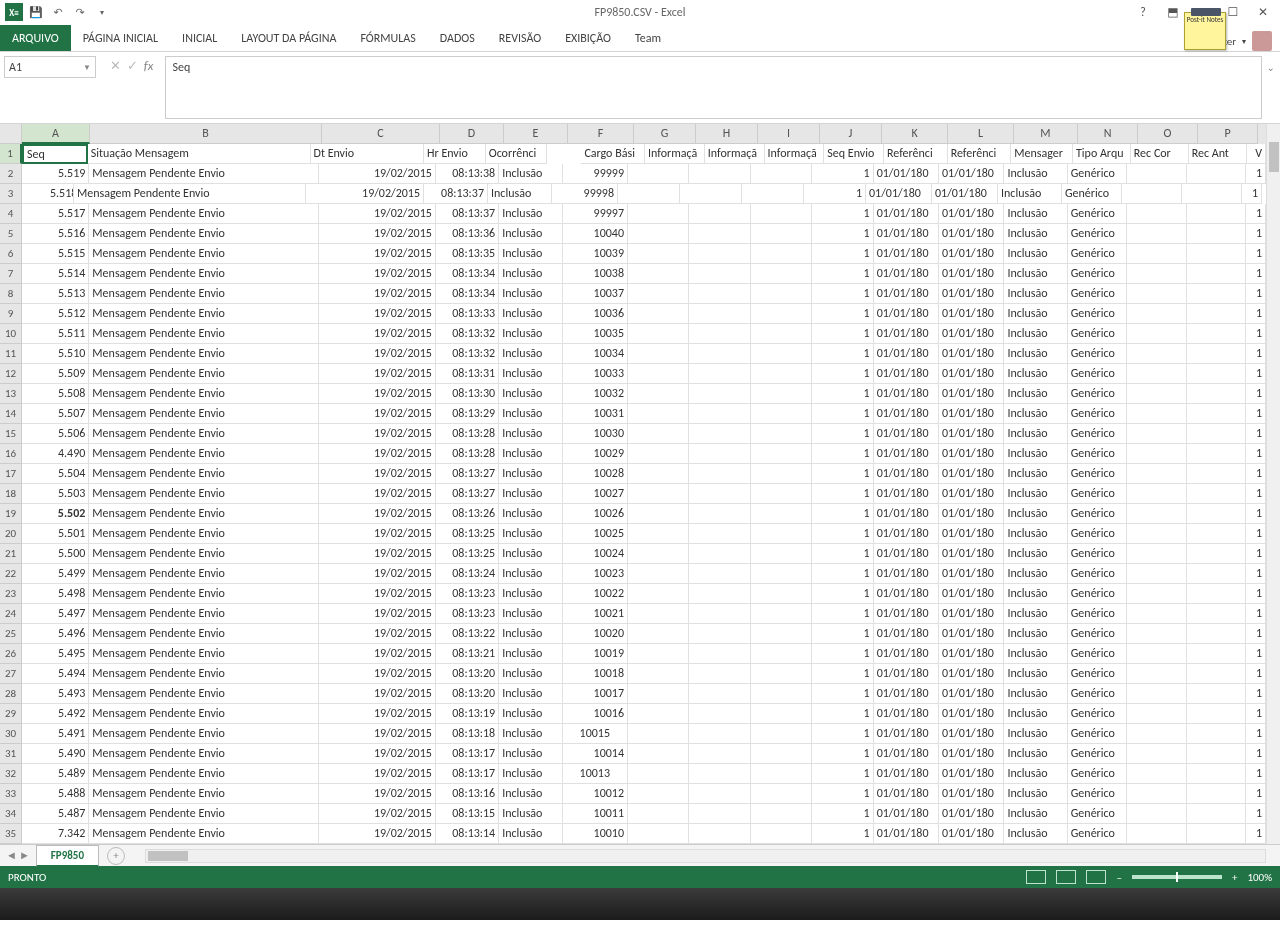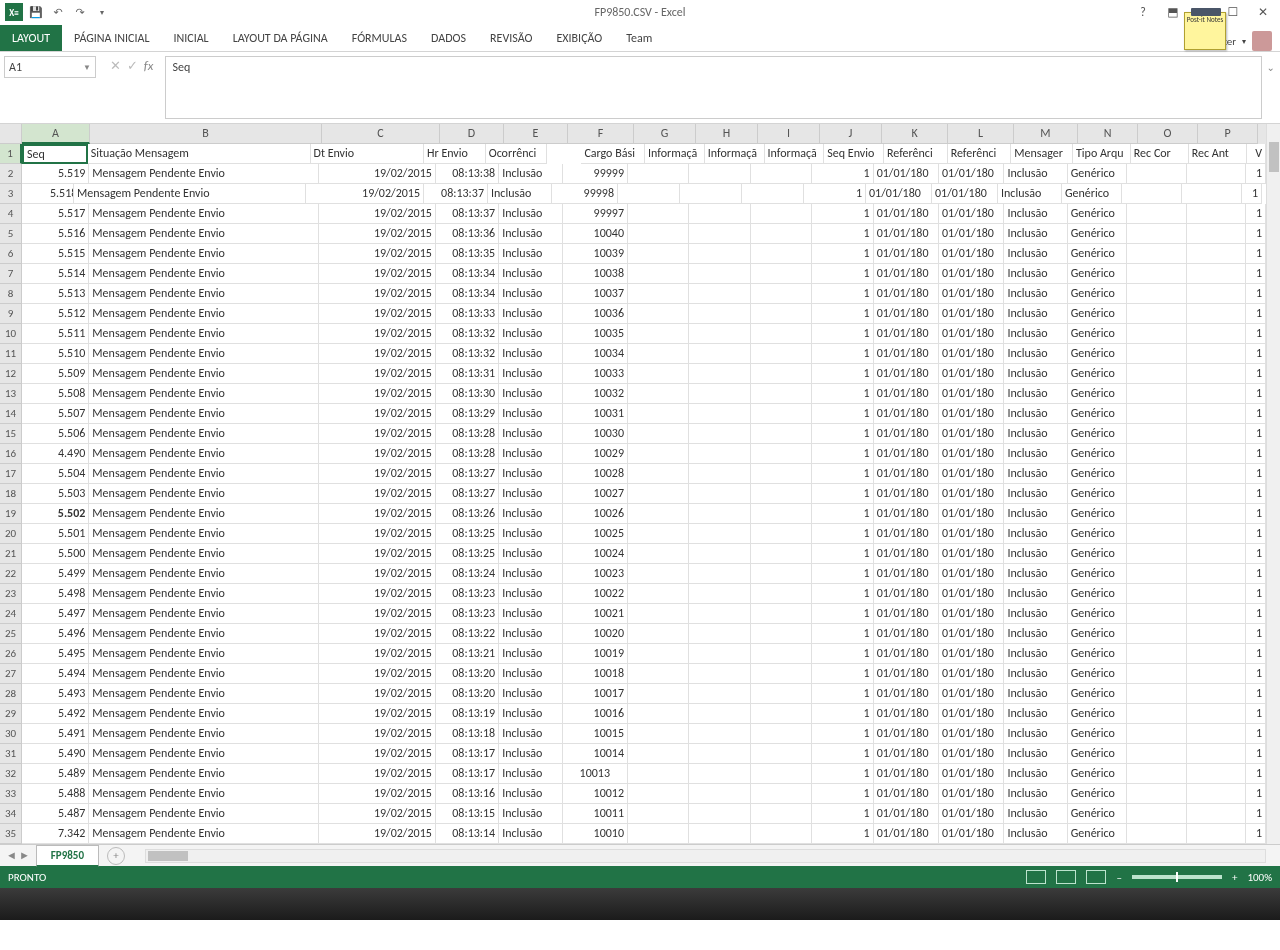--- a/index.html
+++ b/index.html
@@ -85,21 +85,21 @@
     <div class="winbtn">⬒</div>
     <div class="winbtn">—</div>
     <div class="winbtn">☐</div>
     <div class="winbtn">✕</div>
   </div>
   <div class="postit">Post-it
 Notes</div>
 </div>
 
 <div class="ribbon-tabs" id="ribbon-tabs">
-  <div class="rtab file">LAYOUT</div>
+  <div class="rtab file">ARQUIVO</div>
     <div class="rtab">PÁGINA INICIAL</div>
     <div class="rtab">INICIAL</div>
     <div class="rtab">LAYOUT DA PÁGINA</div>
     <div class="rtab">FÓRMULAS</div>
     <div class="rtab">DADOS</div>
     <div class="rtab">REVISÃO</div>
     <div class="rtab">EXIBIÇÃO</div>
     <div class="rtab">Team</div>
     <div class="user-area">
     <span>Patrici        cker</span>
@@ -732,21 +732,21 @@
         <div class="cell" style="width: 60px;"></div>
         <div class="cell" style="width: 60px;"></div>
         <div class="cell r" style="width: 20px;">1</div>
       </div>
       <div class="row">
         <div class="cell r" style="width: 68px;">5.491</div>
         <div class="cell" style="width: 232px;">Mensagem Pendente Envio</div>
         <div class="cell r" style="width: 118px;">19/02/2015</div>
         <div class="cell r" style="width: 64px;">08:13:18</div>
         <div class="cell" style="width: 64px;">Inclusão</div>
-        <div class="cell r" style="width: 66px;">10015</div>
+        <div class="cell r" style="width: 66px; text-align: center;">10015</div>
         <div class="cell" style="width: 62px;"></div>
         <div class="cell" style="width: 62px;"></div>
         <div class="cell" style="width: 62px;"></div>
         <div class="cell r" style="width: 62px;">1</div>
         <div class="cell" style="width: 66px;">01/01/180</div>
         <div class="cell" style="width: 66px;">01/01/180</div>
         <div class="cell" style="width: 64px;">Inclusão</div>
         <div class="cell" style="width: 60px;">Genérico</div>
         <div class="cell" style="width: 60px;"></div>
         <div class="cell" style="width: 60px;"></div>

